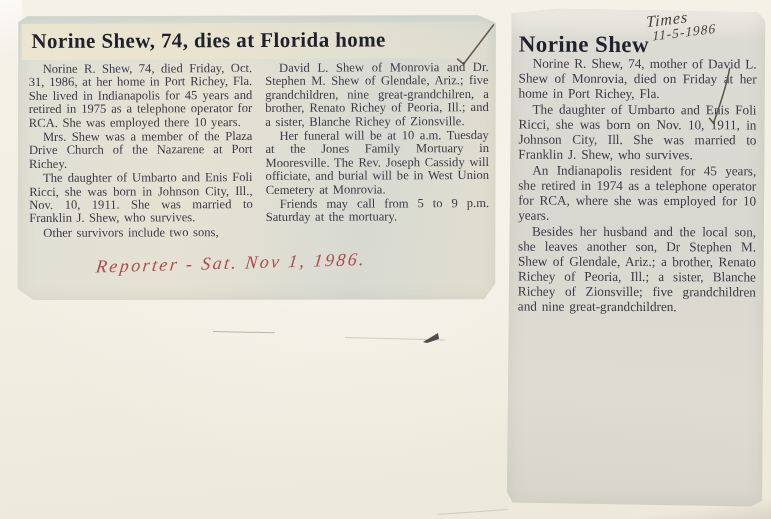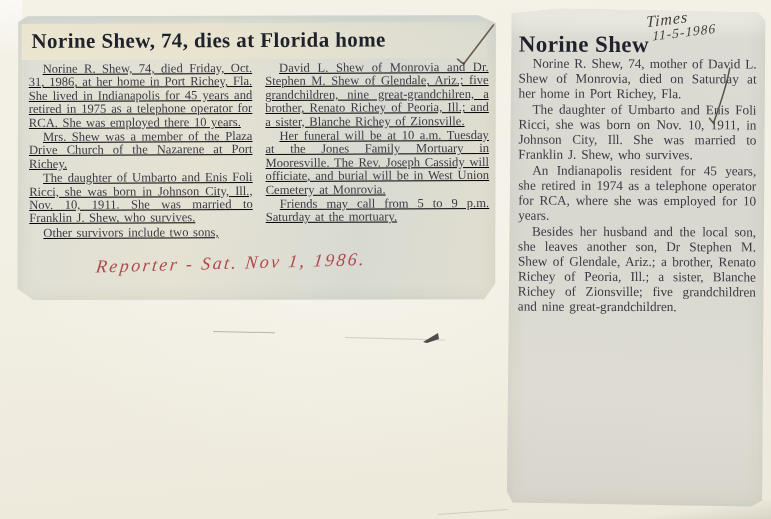--- a/index.html
+++ b/index.html
@@ -38,21 +38,21 @@
     position:absolute;color:#1f212b;font-weight:bold;
     font-family:"Liberation Serif", serif;letter-spacing:0.4px;
     white-space:nowrap;
   }
   .hl-left{left:16px;top:14px;font-size:21px;}
   .hl-right{left:11px;top:24px;font-size:23px;}
   .cols{
     position:absolute;left:13px;right:9px;top:48px;bottom:4px;
     display:flex;gap:13px;
   }
-  .col{flex:1 1 0;text-decoration:underline;}
+  .col{flex:1 1 0;}
   .news-text p{
     margin:0 0 1px 0;text-indent:14px;text-align:justify;
     color:#3b3b46;
   }
   .clip-left .news-text p{font-size:12.6px;line-height:13.4px;word-spacing:1.4px;}
   .right-body{
     position:absolute;left:11px;right:9px;top:48px;
   }
   .right-body p{font-size:13.2px;line-height:15px;word-spacing:1.6px;}
   .handwriting-red{
@@ -110,21 +110,21 @@
       <p>Friends may call from 5 to 9 p.m. Saturday at the mortuary.</p>
     </div>
   </div>
 </div>
 
 <div class="handwriting-red">Reporter - Sat. Nov 1, 1986.</div>
 
 <div class="clipping clip-right">
   <div class="headline hl-right">Norine Shew</div>
   <div class="right-body news-text">
-    <p>Norine R. Shew, 74, mother of David L. Shew of Monrovia, died on Saturday at her home in Port Richey, Fla.</p>
+    <p>Norine R. Shew, 74, mother of David L. Shew of Monrovia, died on Friday at her home in Port Richey, Fla.</p>
     <p>The daughter of Umbarto and Enis Foli Ricci, she was born on Nov. 10, 1911, in Johnson City, Ill. She was married to Franklin J. Shew, who survives.</p>
     <p>An Indianapolis resident for 45 years, she retired in 1974 as a telephone operator for RCA, where she was employed for 10 years.</p>
     <p>Besides her husband and the local son, she leaves another son, Dr Stephen M. Shew of Glendale, Ariz.; a brother, Renato Richey of Peoria, Ill.; a sister, Blanche Richey of Zionsville; five grandchildren and nine great-grandchildren.</p>
   </div>
   <svg class="mark" style="left:200px;top:58px;" width="26" height="62" viewBox="0 0 26 62">
     <path d="M22 2 C19 20 12 40 6 57 L2 52" fill="none" stroke="#5a5348" stroke-width="1.5" stroke-linecap="round"></path>
   </svg>
 </div>
 
 <div class="handwriting-dark">

